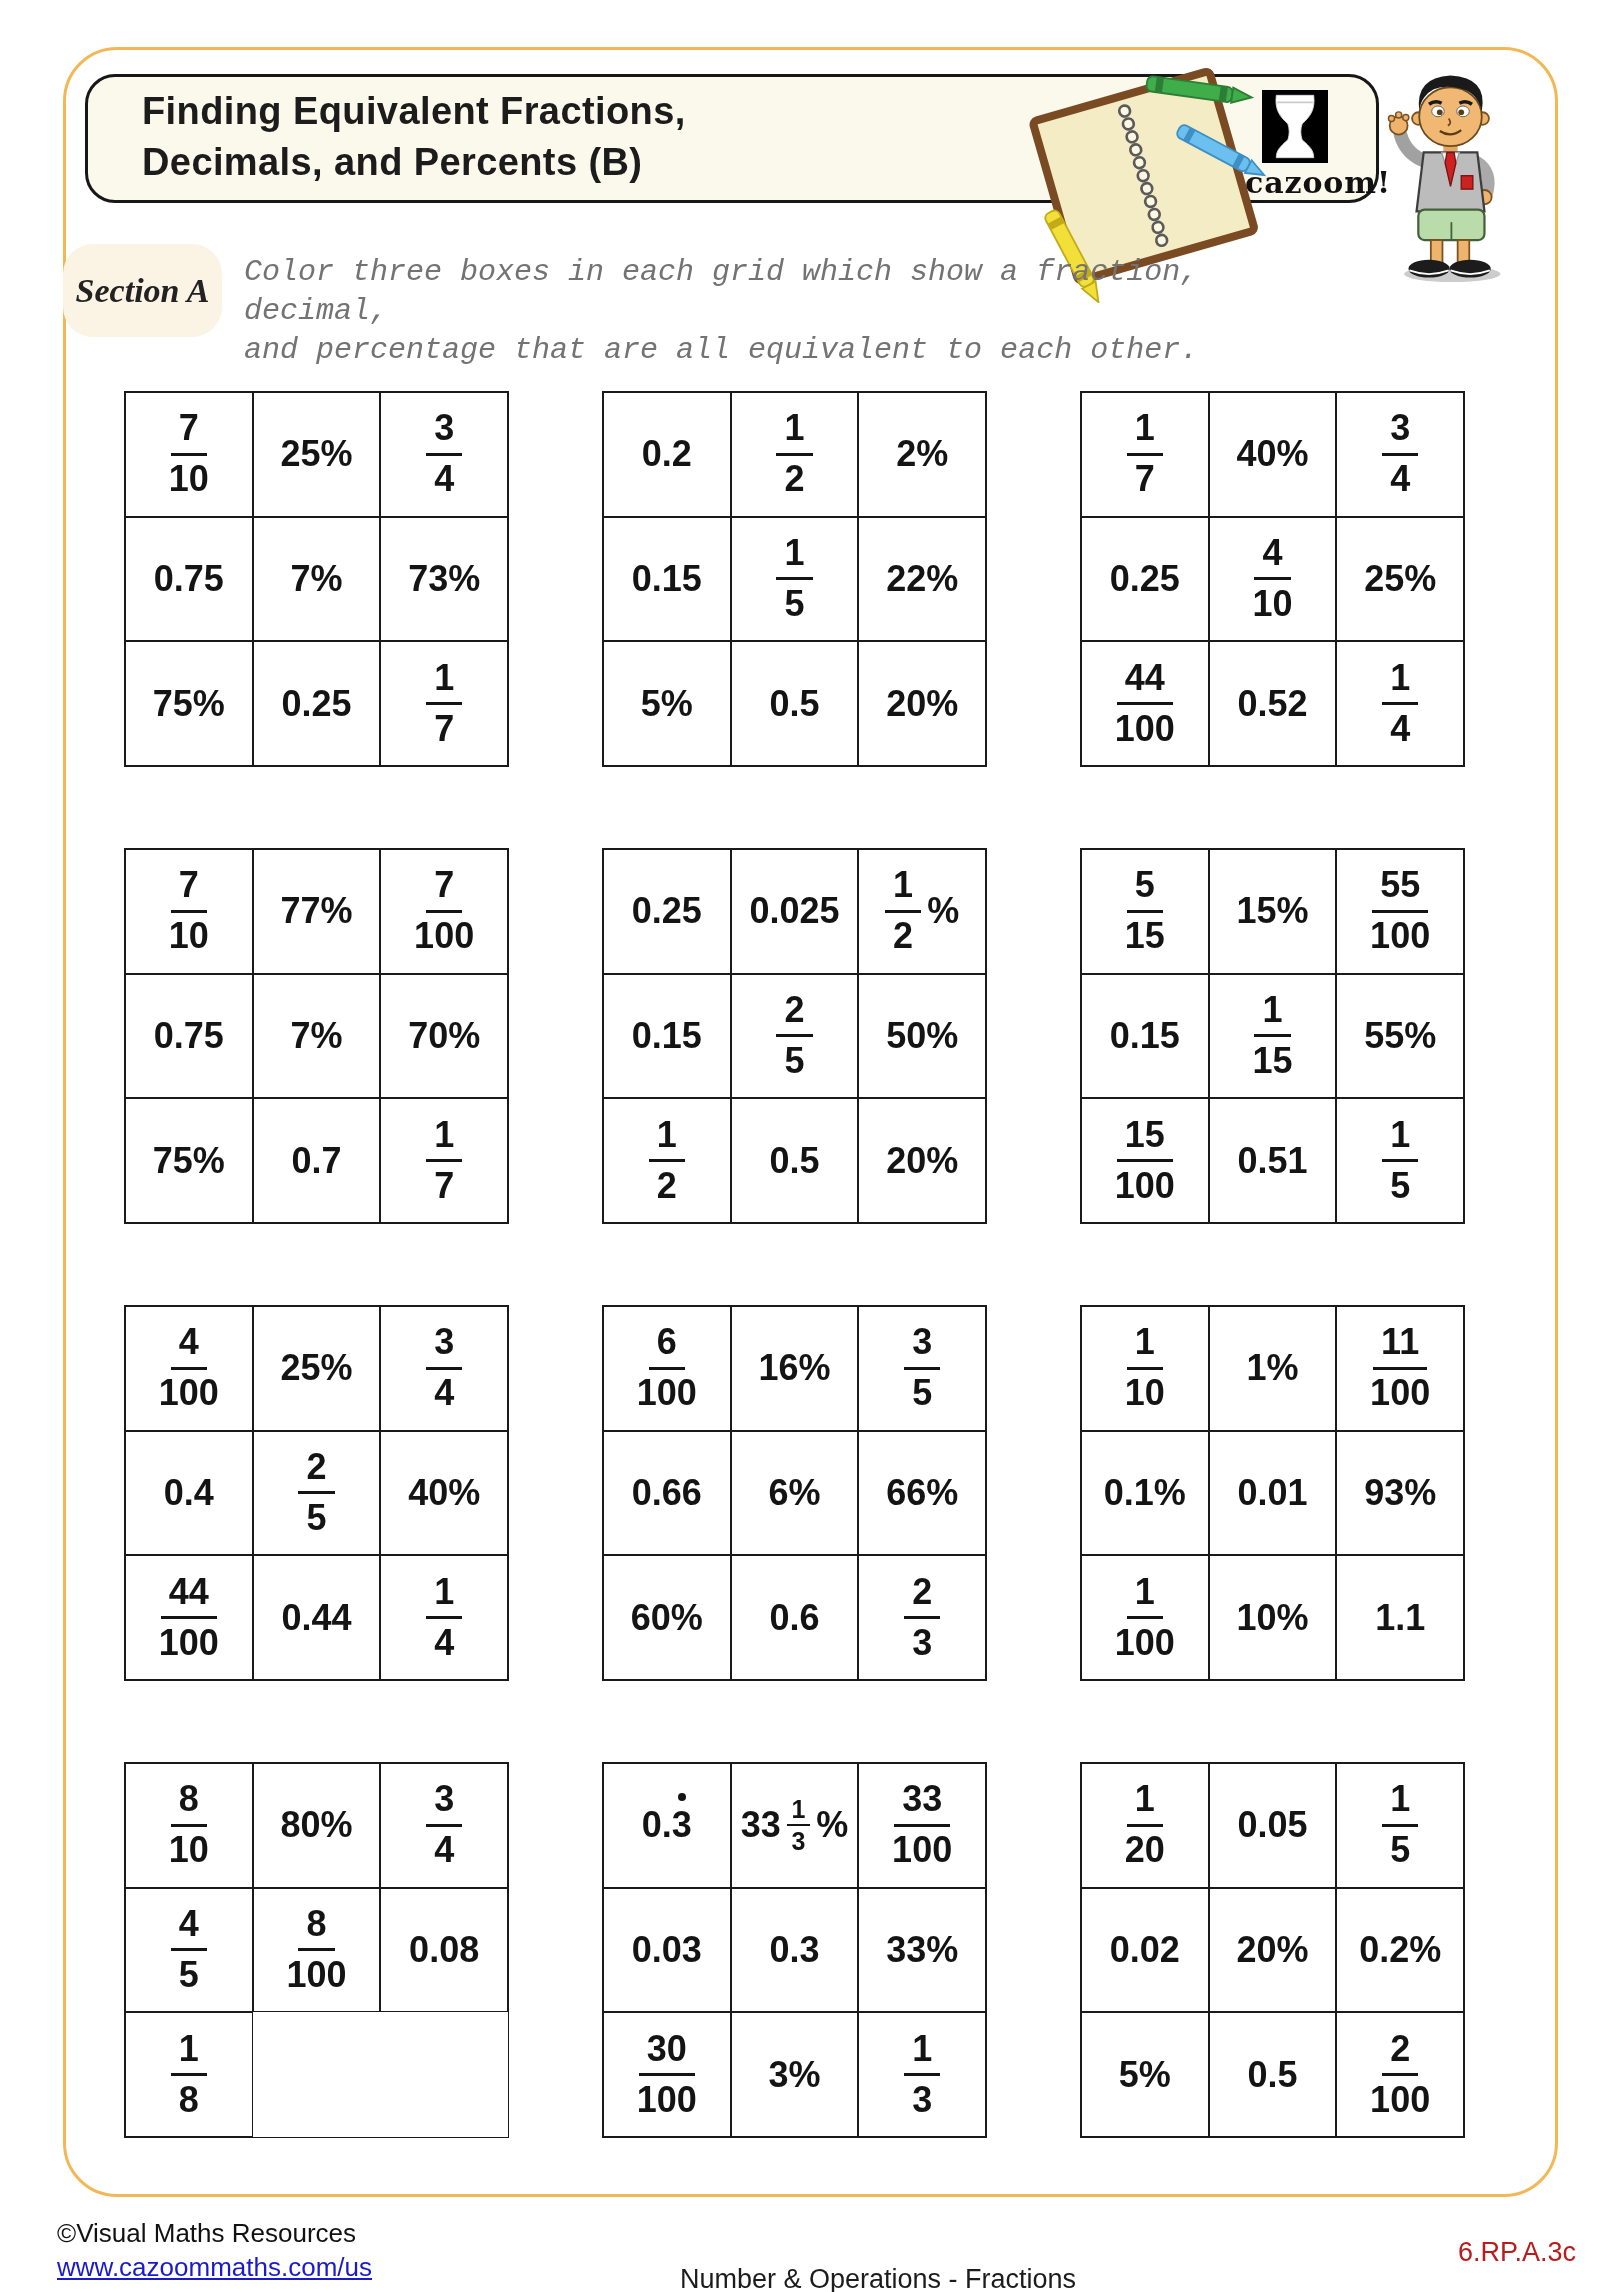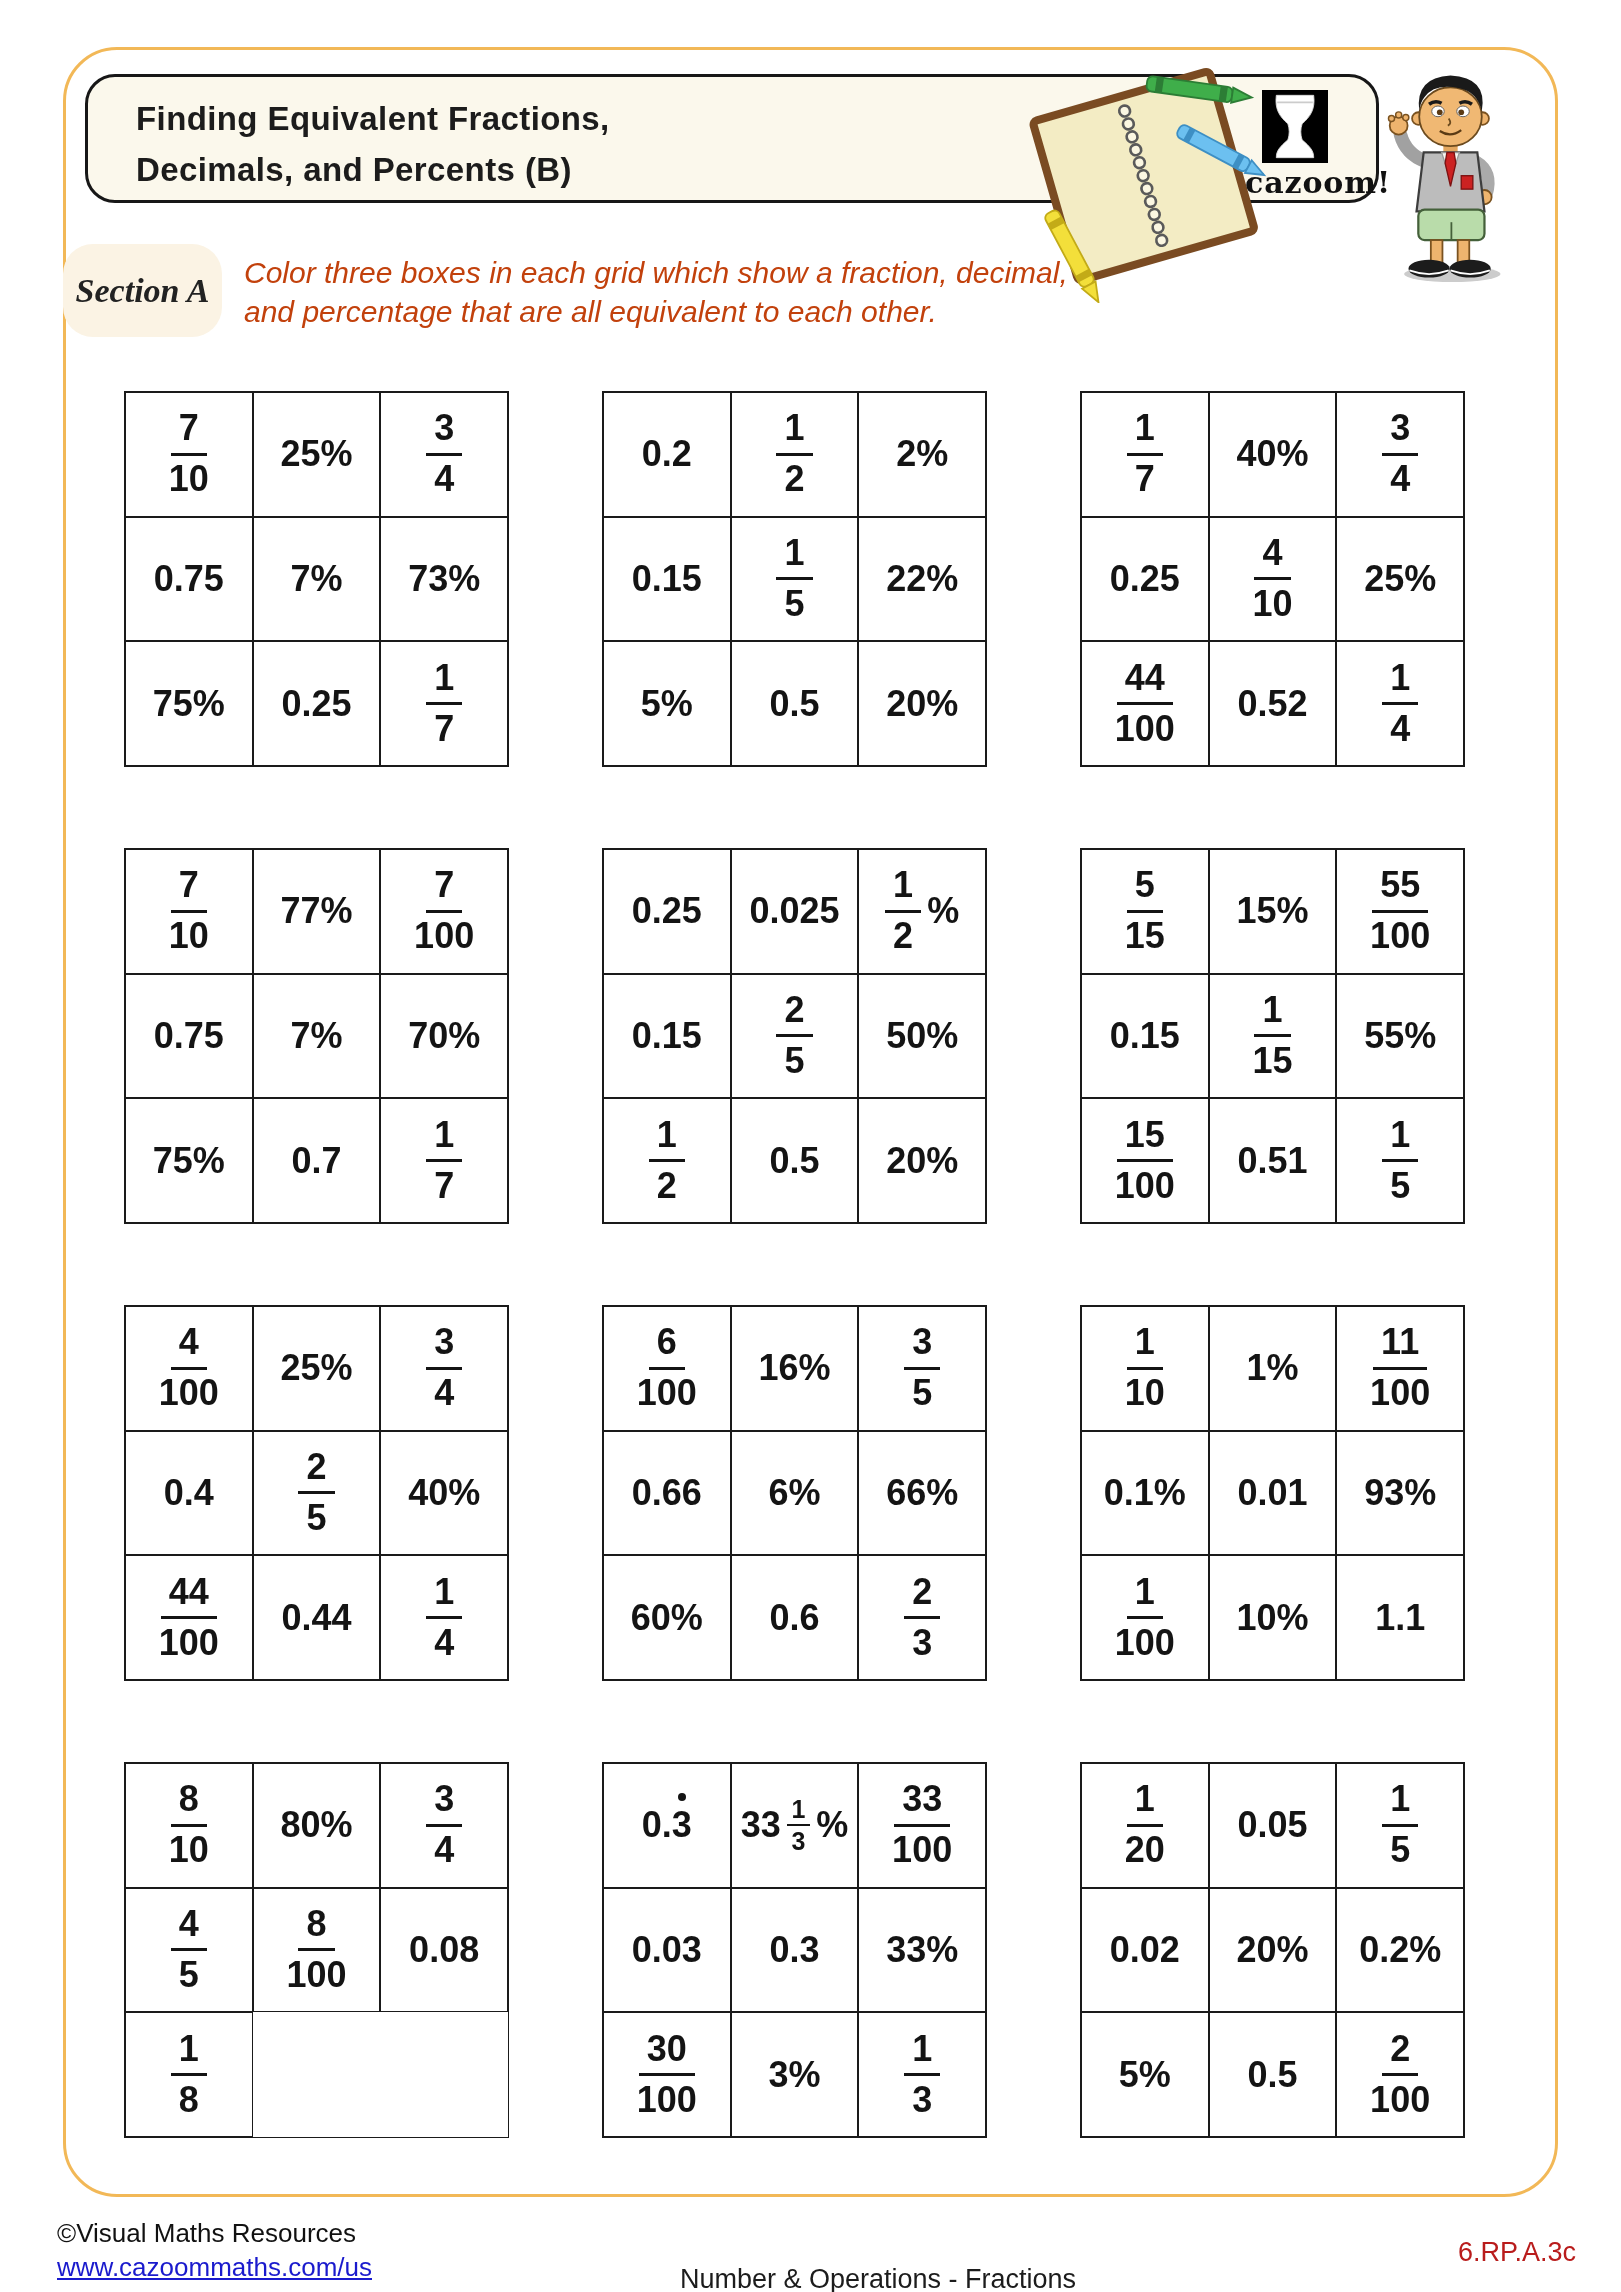--- a/index.html
+++ b/index.html
@@ -4,35 +4,35 @@
 <style>
   html,body{margin:0;padding:0;background:#ffffff;}
   .canvas{position:relative;width:1622px;height:2293px;background:#ffffff;overflow:hidden;
           font-family:"Liberation Sans",sans-serif;color:#111;}
   
   .page-border{position:absolute;left:63px;top:47px;width:1489px;height:2144px;
                border:3.6px solid #f2b857;border-radius:54px;}
   
   .title-box{position:absolute;left:85px;top:74px;width:1288px;height:123px;
              background:#fbf8ec;border:3.6px solid #171717;border-radius:30px;}
-  .title-text{position:absolute;left:48px;top:9px;font-weight:bold;font-size:33px;line-height:51px;
-              color:#1c1c1c;letter-spacing:0.4px;margin-top:7px;}
+  .title-text{position:absolute;left:54px;top:9px;font-weight:bold;font-size:38px;line-height:51px;
+              color:#1c1c1c;letter-spacing:0.4px;}
   
   .logo{position:absolute;left:1245px;top:90px;width:99px;text-align:center;}
   .logo-square{width:66px;height:73px;background:#000;margin:0 auto;display:flex;align-items:center;justify-content:center;}
   .logo-word{font-family:"DejaVu Serif",serif;font-weight:bold;font-size:30px;color:#111;margin-top:1.8px;letter-spacing:0.9px;}
   
   .notebook-wrap{position:absolute;left:1012px;top:43px;width:269px;height:260px;}
   .boy-wrap{position:absolute;left:1379px;top:70px;width:143px;height:215px;}
   
   .section-label{position:absolute;left:63px;top:244px;width:159px;height:93px;
                  background:#fbf3e4;border-radius:30px;display:flex;align-items:center;justify-content:center;text-align:center;}
   .section-label span{font-family:"Liberation Serif",serif;font-style:italic;font-weight:bold;font-size:34px;color:#222;}
   .instructions{position:absolute;left:244px;top:253px;width:985px;
-                font-family:Liberation Sans, sans-serif;font-style:italic;font-size:30px;line-height:39px;color:#c2410c;}
+                font-family:Liberation Mono, monospace;font-style:italic;font-size:30px;line-height:39px;color:#737373;}
   
   .grids{position:absolute;left:124px;top:391px;display:grid;
          grid-template-columns:385px 385px 385px;grid-template-rows:376px 376px 376px 376px;
          column-gap:93px;row-gap:81px;}
   .grid{display:grid;grid-template-columns:1fr 1fr 1fr;grid-template-rows:1fr 1fr 1fr;
         border:1.8px solid #1a1a1a;background:#fff;}
   .cell{border:0.9px solid #1a1a1a;display:flex;align-items:center;justify-content:center;
         font-weight:bold;font-size:36px;color:#141414;}
   .frac{display:inline-flex;flex-direction:column;align-items:center;line-height:1.08;}
   .frac .num{padding:0 8px 4.5px;border-bottom:3.6px solid #141414;}

